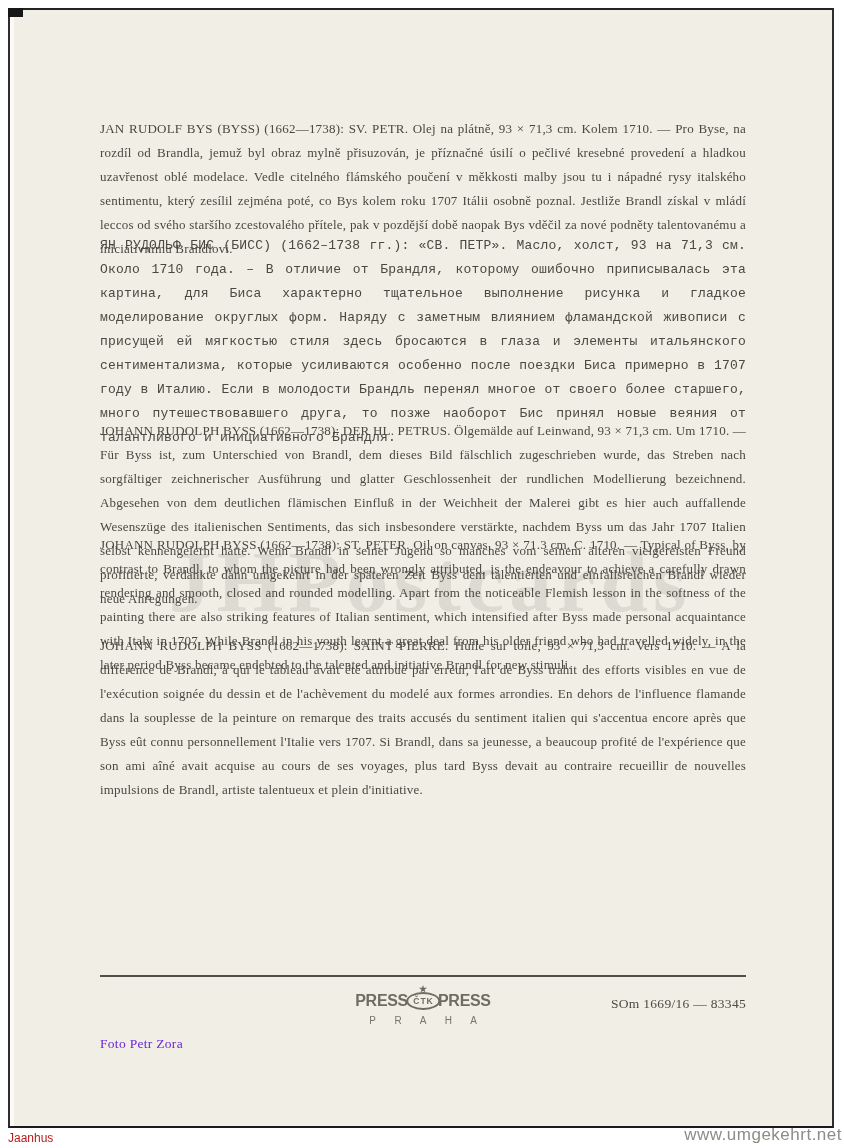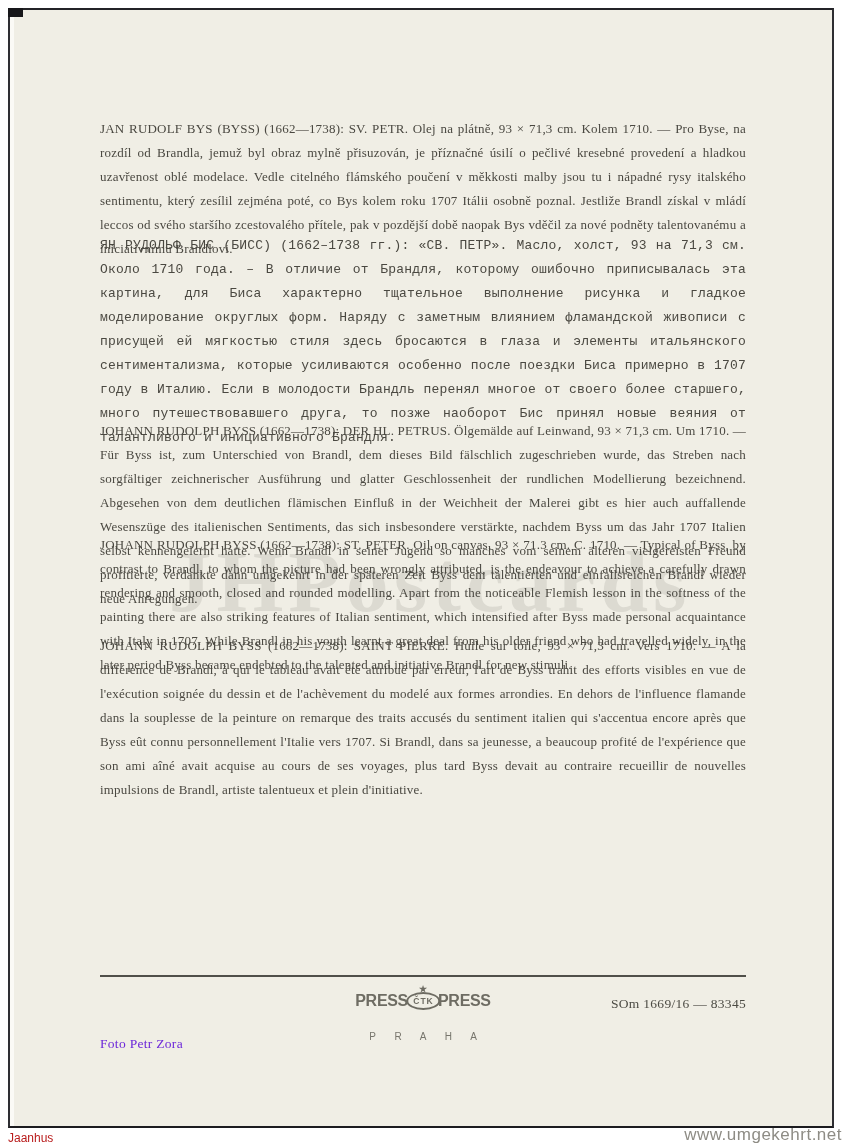--- a/index.html
+++ b/index.html
@@ -133,21 +133,21 @@
   }
   .star {
     position: absolute;
     top: -9px;
     left: 50%;
     transform: translateX(-50%);
     font-size: 9px;
     line-height: 9px;
   }
   .logo-city {
-    margin-top: 20px;
+    margin-top: 4px;
     font-family: "Liberation Sans", sans-serif;
     font-size: 10px;
     font-weight: 400;
     letter-spacing: 8px;
     padding-left: 8px;
     color: #77756c;
     text-align: right;
   }
   .wm-left {
     position: absolute;

